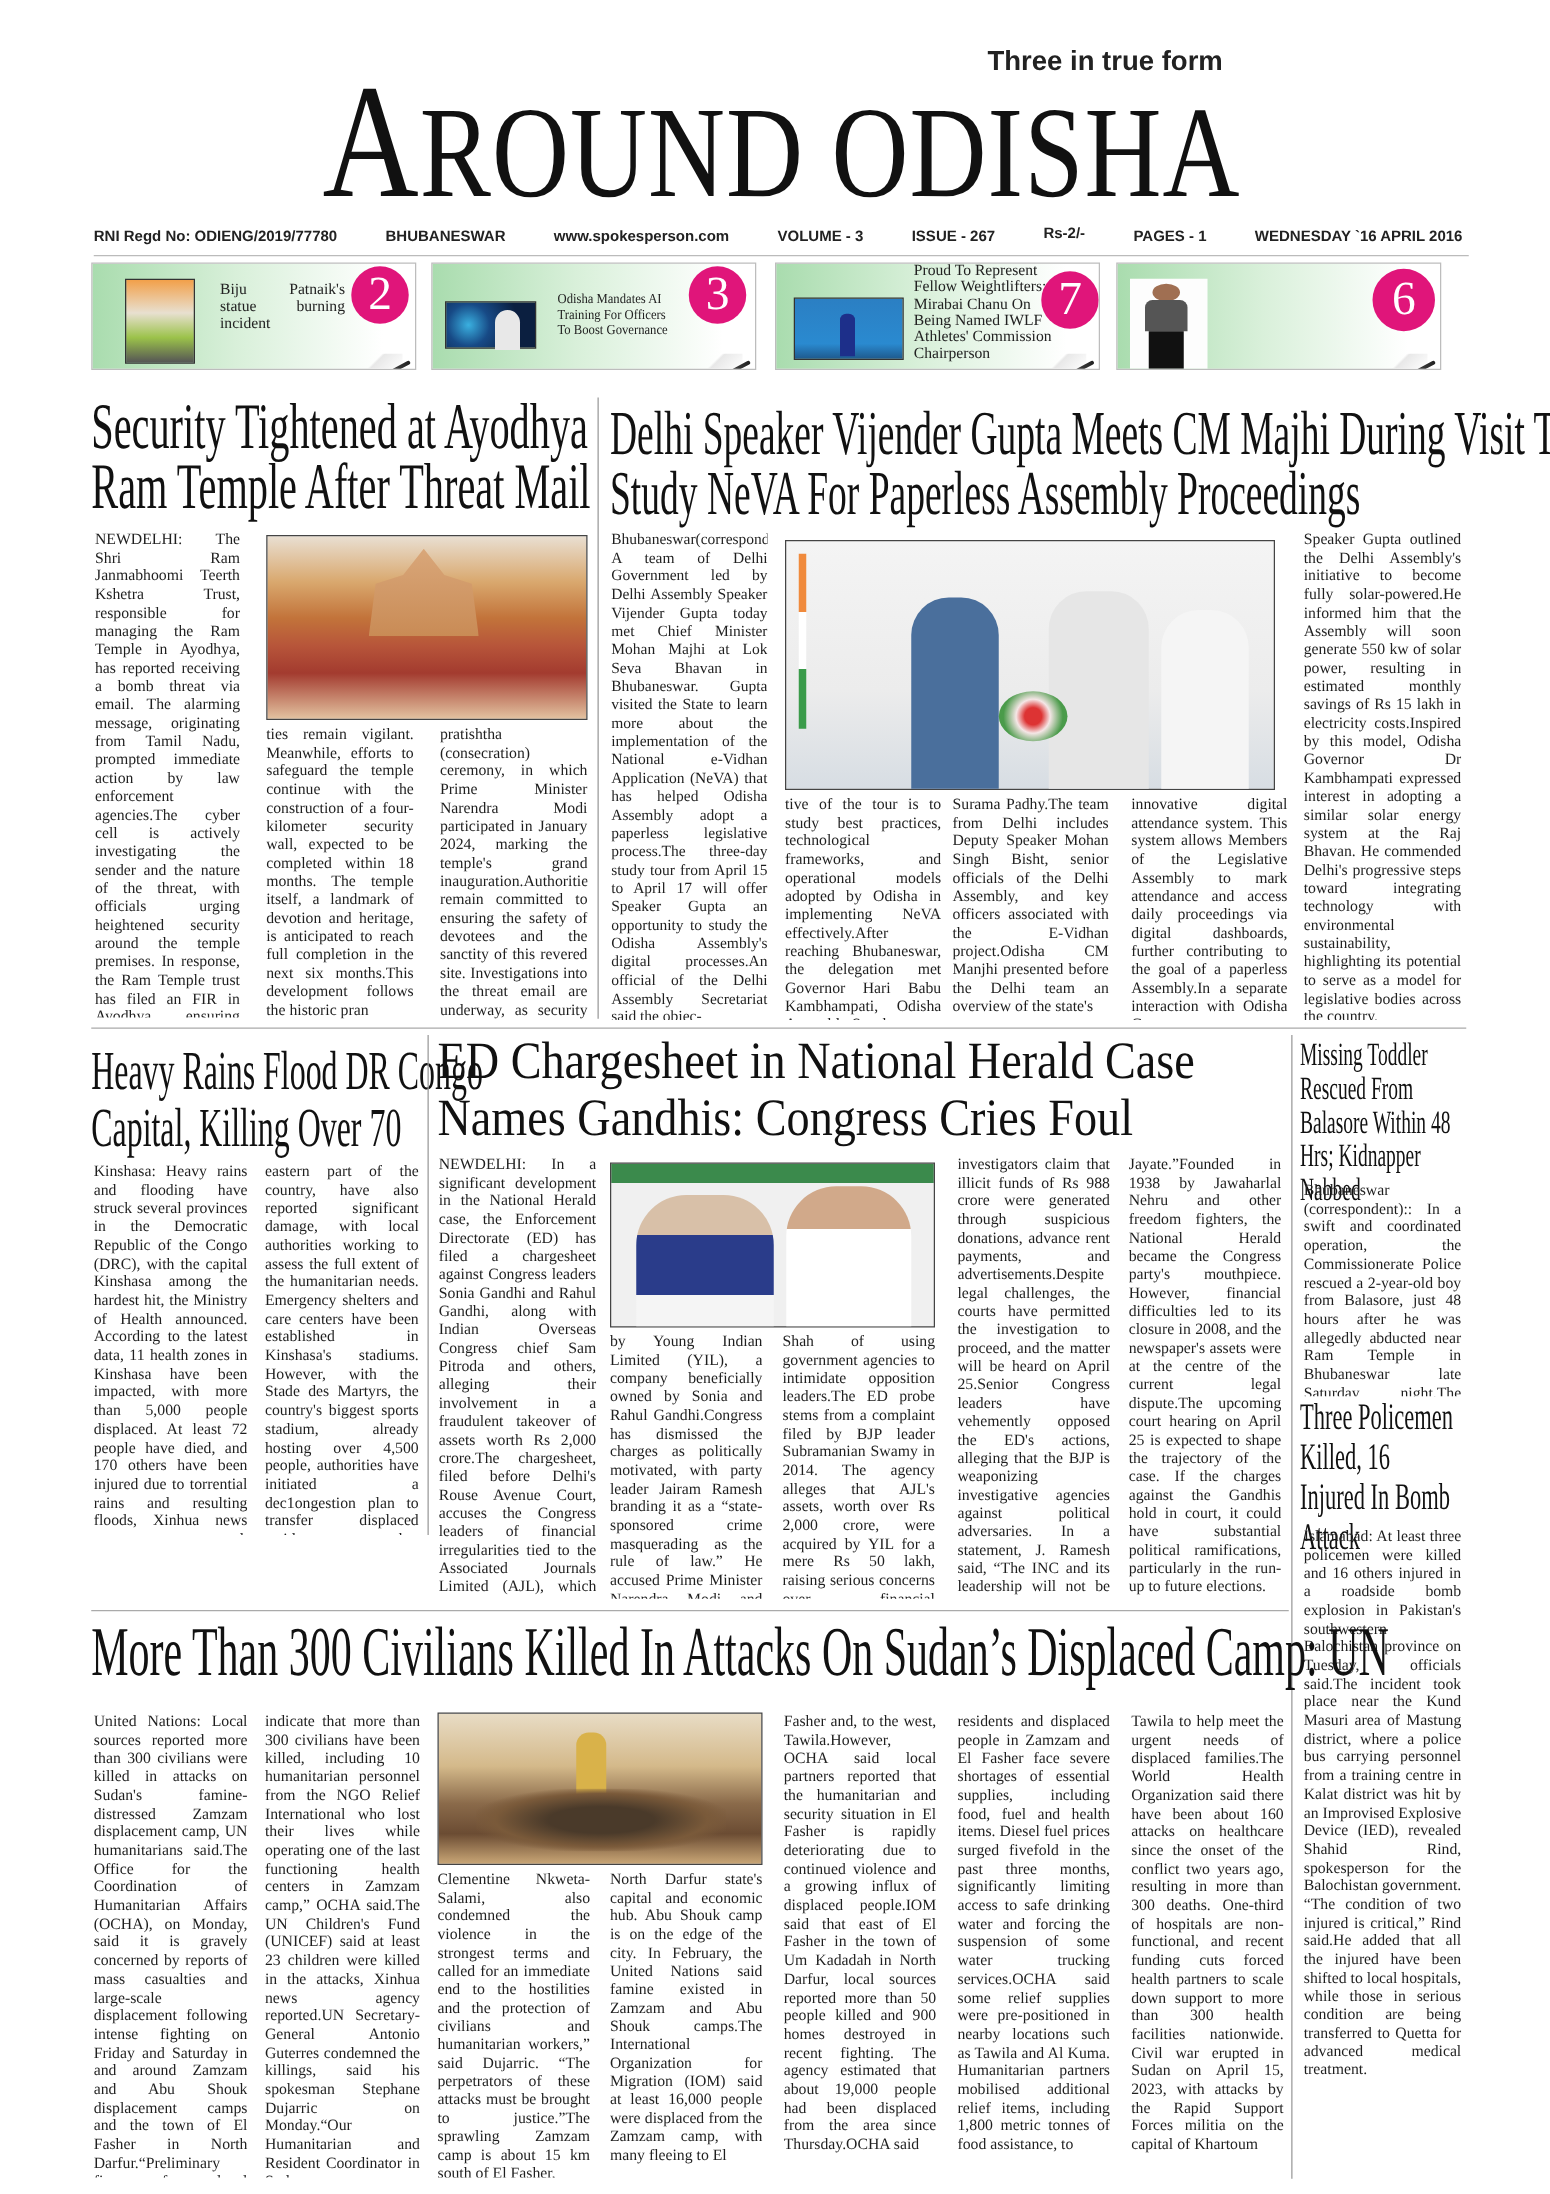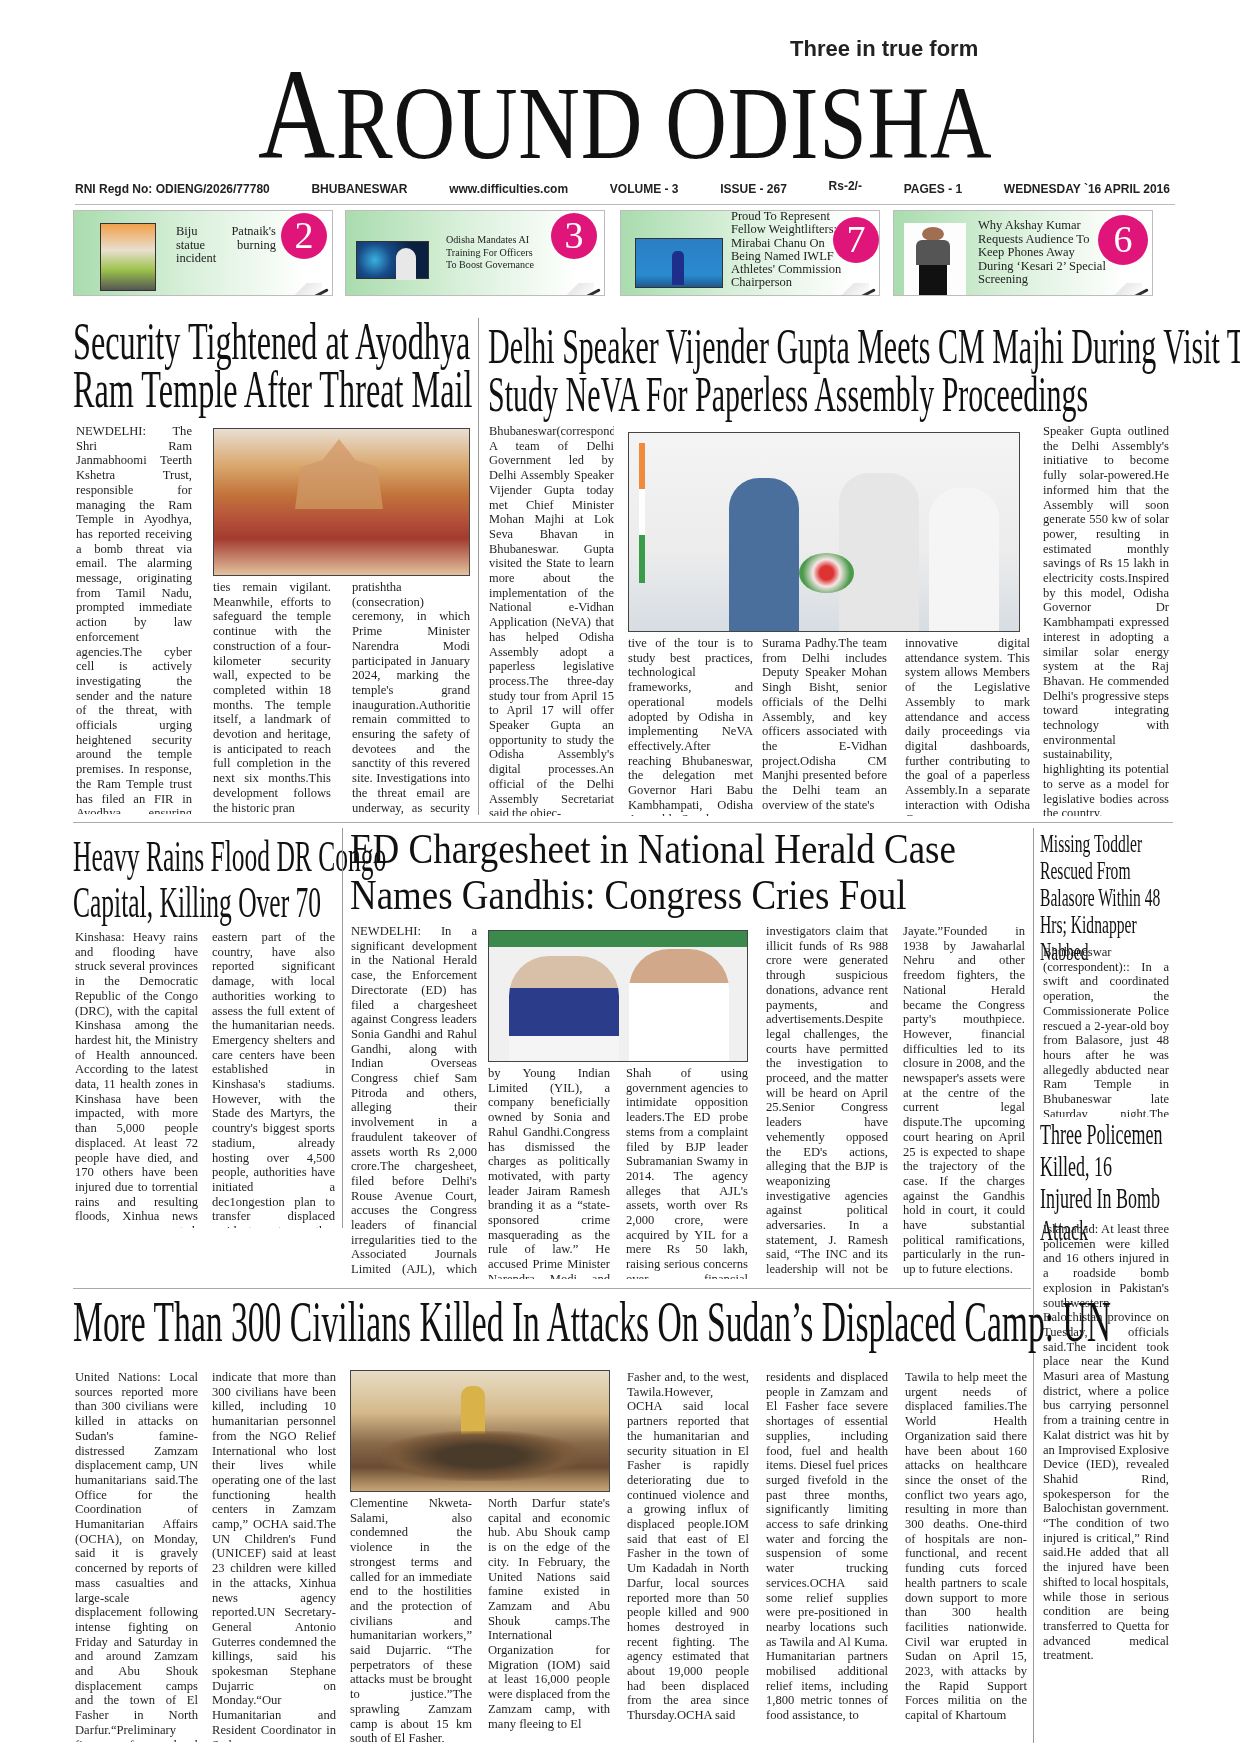--- a/index.html
+++ b/index.html
@@ -35,23 +35,23 @@
 
   .photo { border: 1px solid #444; overflow: hidden; }
 </style>
 </head>
 <body>
 
 <div class="abs tagline">Three in true form</div>
 <div class="abs title"><span class="big">A</span><span>ROUND ODISHA</span></div>
 
 <div class="abs infobar">
-  <span>RNI Regd No: ODIENG/2026/77780</span>
+  <span>RNI Regd No: ODIENG/2019/77780</span>
   <span>BHUBANESWAR</span>
-  <span>www.difficulties.com</span>
+  <span>www.spokesperson.com</span>
   <span>VOLUME - 3</span>
   <span>ISSUE - 267</span>
   <span style="position:relative;top:-3px">Rs-2/-</span>
   <span>PAGES - 1</span>
   <span>WEDNESDAY `16 APRIL 2016</span>
 </div>
 <div class="abs rule-top"></div>
 
 <div class="abs teaser" style="left:73px">
   <div class="thumb" style="left:26px;top:12px;width:56px;height:68px;background:linear-gradient(180deg,#f2a04a 0%,#e8e0d0 40%,#9bc24a 70%,#555 100%);"></div>
@@ -80,21 +80,20 @@
   <div class="pen2"></div>
   <div class="pen"></div>
 </div>
 
 <div class="abs teaser" style="left:893px">
   <div class="thumb" style="left:10px;top:12px;width:62px;height:72px;background:#fdfdfd;border:none;">
     <div style="position:absolute;left:18px;top:4px;width:22px;height:14px;border-radius:50%;background:#a06f52;"></div>
     <div style="position:absolute;left:12px;top:17px;width:34px;height:25px;background:#555;border-radius:6px 6px 0 0;"></div>
     <div style="position:absolute;left:15px;top:42px;width:28px;height:30px;background:#111;"></div>
   </div>
-  <div class="ttext" style="left:84px;top:8px;width:132px;">Why Akshay Kumar Requests Audience To Keep Phones Away During ‘Kesari 2’ Special Screening</div>
   <div class="badge" style="left:204px;top:4px;width:50px;height:50px;line-height:48px;">6</div>
   <div class="pen2"></div>
   <div class="pen"></div>
 </div>
 
 <div class="abs hl cond" style="left:73px;top:318px;font-size:52px;line-height:48px;">
   <div>Security Tightened at Ayodhya</div>
   <div>Ram Temple After Threat Mail</div>
 </div>
 <div class="abs body-text" style="left:76px;top:424px;width:116px;height:390px;overflow:hidden;">NEWDELHI: The Shri Ram Janmabhoomi Teerth Kshetra Trust, responsible for managing the Ram Temple in Ayodhya, has reported receiving a bomb threat via email. The alarming message, originating from Tamil Nadu, prompted immediate action by law enforcement agencies.The cyber cell is actively investigating the sender and the nature of the threat, with officials urging heightened security around the temple premises. In response, the Ram Temple trust has filed an FIR in Ayodhya, ensuring that authori-</div>

